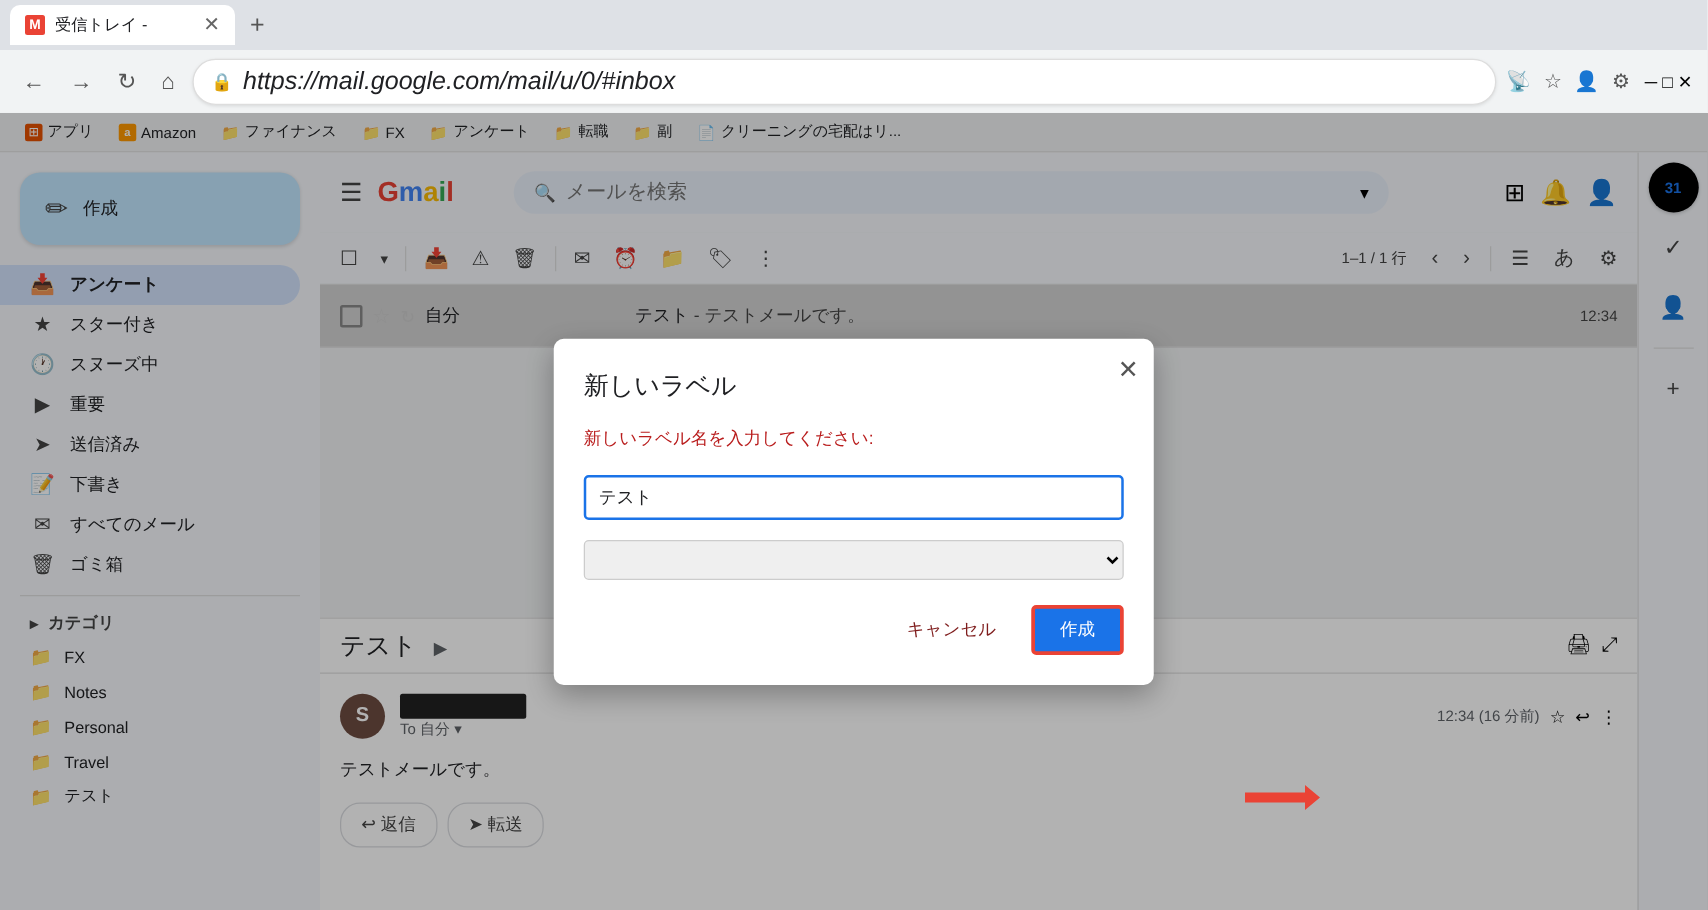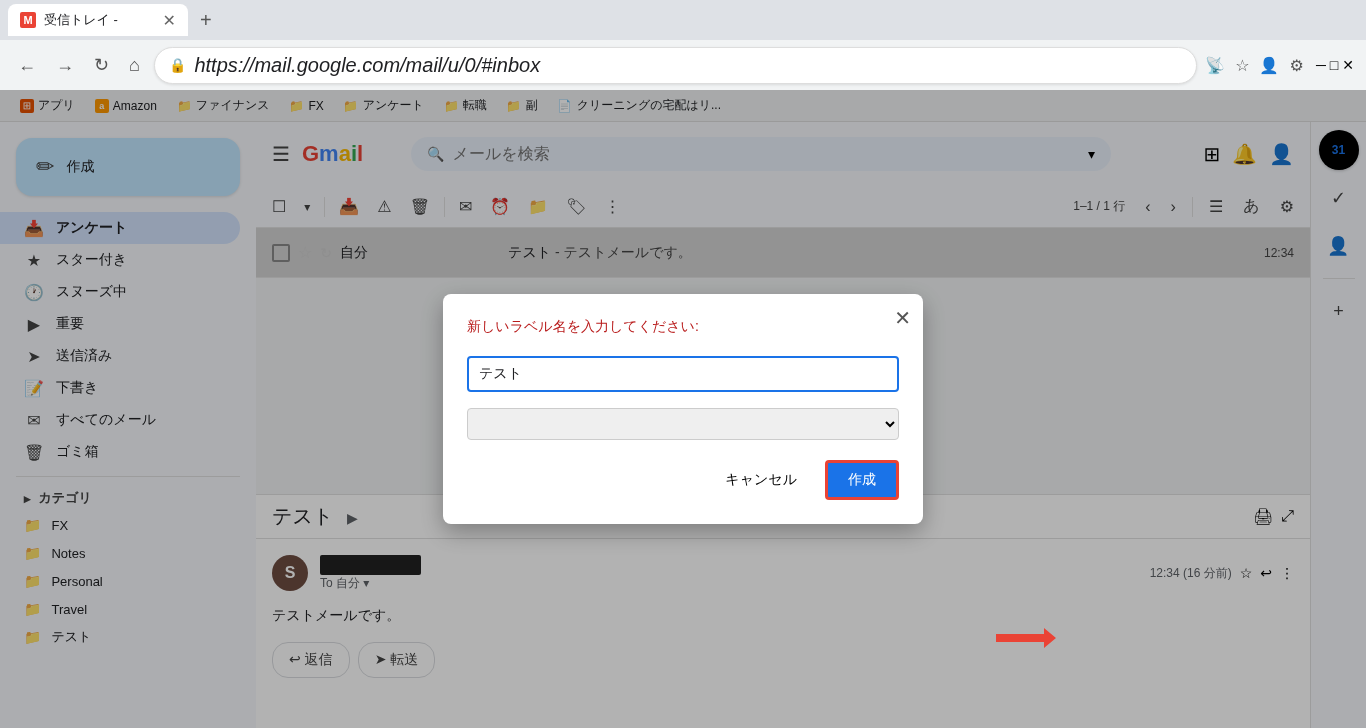--- a/index.html
+++ b/index.html
@@ -84,21 +84,21 @@
     .modal { background: #fff; border-radius: 8px; padding: 24px; width: 480px; box-shadow: 0 8px 24px rgba(0,0,0,0.3); position: relative; }
     .modal-title { font-size: 20px; color: #202124; margin-bottom: 20px; font-weight: 400; }
     .modal-close { position: absolute; top: 12px; right: 12px; background: none; border: none; font-size: 20px; color: #555; cursor: pointer; }
     .modal-label { font-size: 14px; color: #b91c1c; margin-bottom: 20px; }
     .modal-input { width: 100%; padding: 8px 10px; border: 2px solid #1a73e8; border-radius: 4px; font-size: 14px; color: #202124; outline: none; margin-bottom: 16px; }
     .modal-checkbox-row { display: flex; align-items: center; gap: 8px; margin-bottom: 8px; }
     .modal-checkbox { width: 14px; height: 14px; }
     .modal-checkbox-label { font-size: 14px; color: #202124; }
     .modal-select { width: 100%; padding: 6px 10px; border: 1px solid #ccc; border-radius: 4px; font-size: 14px; margin-bottom: 20px; }
     .modal-footer { display: flex; justify-content: flex-end; align-items: center; gap: 16px; }
-    .modal-cancel { background: none; border: none; font-size: 14px; color: #000000; cursor: pointer; padding: 8px 12px; }
+    .modal-cancel { background: none; border: none; font-size: 14px; color: #7f1d1d; cursor: pointer; padding: 8px 12px; }
     .modal-create { background: #1a73e8; color: #fff; border: 3px solid #ea4335; border-radius: 4px; padding: 8px 20px; font-size: 14px; cursor: pointer; font-weight: 500; }
 
     
     .toolbar-icon { padding: 6px 8px; color: #444; font-size: 16px; cursor: pointer; border-radius: 4px; }
     .toolbar-divider { width: 1px; height: 20px; background: #e0e0e0; margin: 0 4px; }
     .pagination-info { font-size: 12px; color: #444; margin: 0 8px; }
 
     
     .header-area { display: flex; align-items: center; padding: 4px 16px; background: #f6f8fc; height: 64px; }
     .menu-icon { font-size: 20px; color: #444; cursor: pointer; margin-right: 12px; }
@@ -354,20 +354,21 @@
     <div class="right-sidebar-icon">👤</div>
     <div style="height:1px;background:#e0e0e0;width:32px;margin:4px 0;"></div>
     <div class="right-sidebar-icon">+</div>
   </div>
 
 </div>
 
 <div class="modal-overlay">
   <div class="modal">
     <button class="modal-close">✕</button>
+    <div class="modal-title">新しいラベル</div>
     <div class="modal-label">新しいラベル名を入力してください:</div>
     <input type="text" class="modal-input" value="テスト" style="">
     <select class="modal-select">
       <option></option>
     </select>
     <div class="modal-footer">
       <button class="modal-cancel">キャンセル</button>
       <button class="modal-create">作成</button>
     </div>
   </div>

